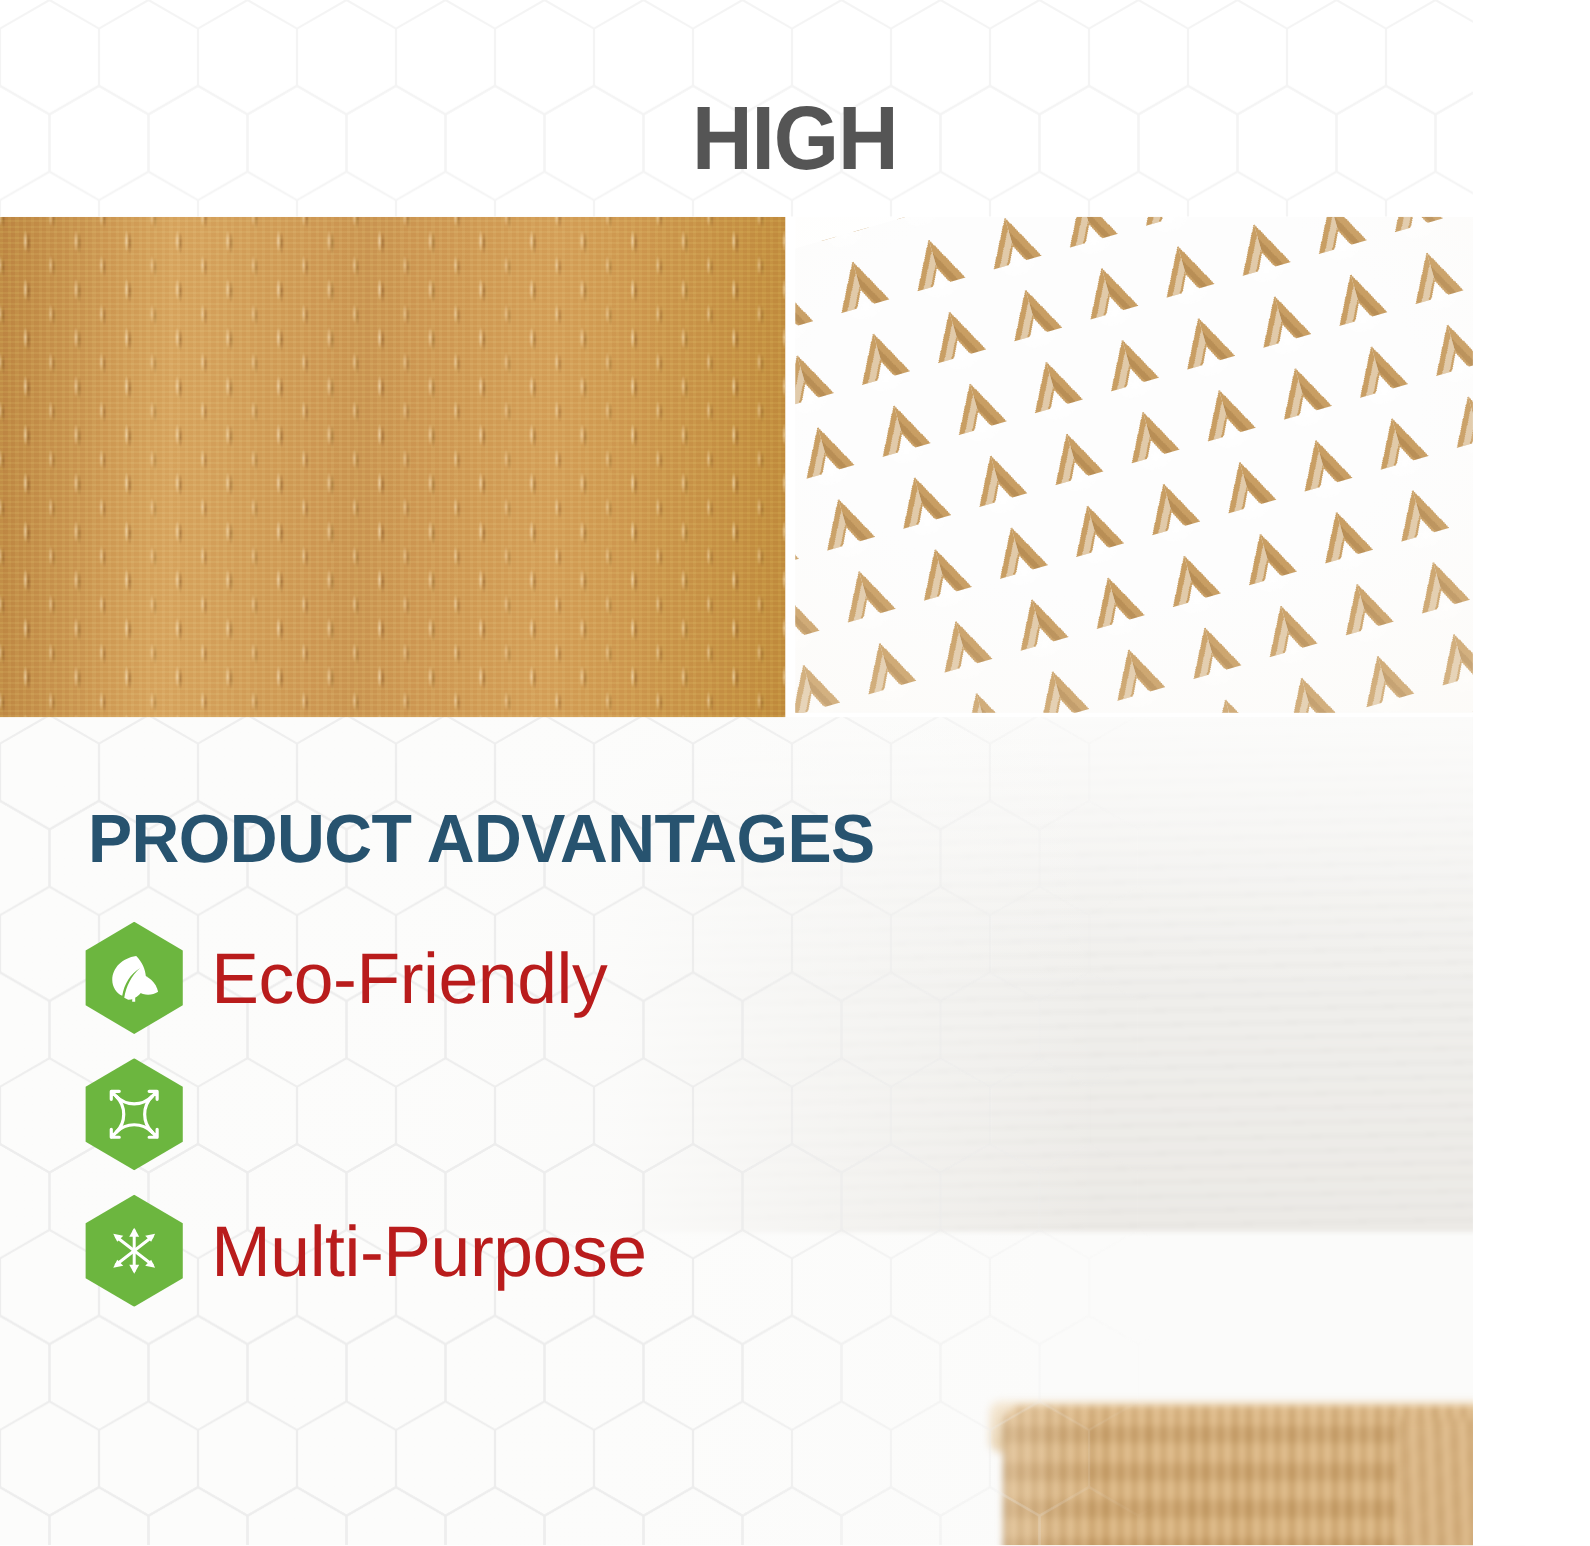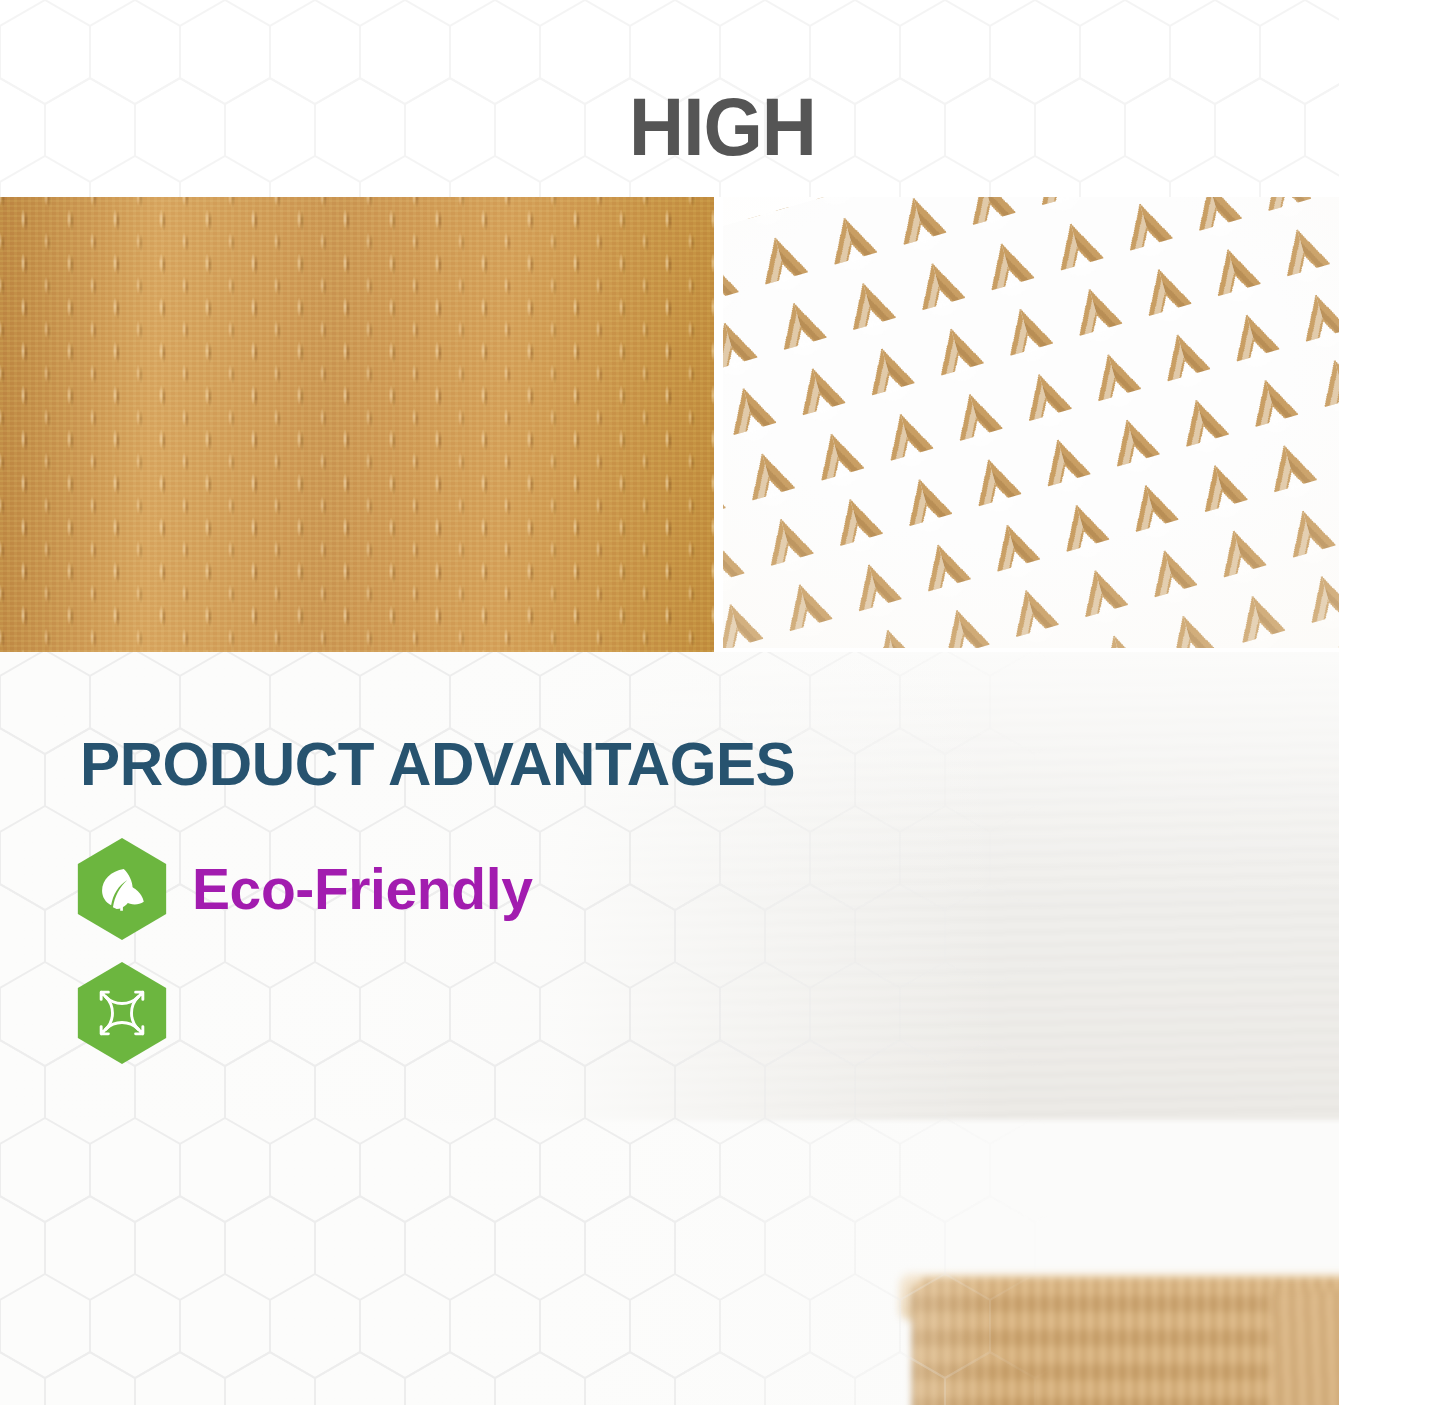--- a/index.html
+++ b/index.html
@@ -253,23 +253,23 @@
     clip-path: polygon(50% 1%, 96% 26%, 96% 74%, 50% 99%, 4% 74%, 4% 26%);
     border-radius: 16px;
   }
   .adv-icon svg {
     position: absolute;
     left: 50%; top: 50%;
     transform: translate(-50%, -50%);
     width: 58px; height: 58px;
   }
   .adv-label {
-    color: #a21caf;
-    font-size: 57px;
-    font-weight: 700;
+    color: #b91c1c;
+    font-size: 65px;
+    font-weight: 400;
     letter-spacing: -0.4px;
     white-space: nowrap;
     line-height: 1;
   }
 </style>
 </head>
 <body>
 
 <div id="page">
 
@@ -370,19 +370,36 @@
               <path d="M50 50 C40 40 24 40 14 50"></path>
               <path d="M14 50 C24 40 24 24 14 14"></path>
               <path d="M9 9 L19 19 M9 9 L9 17 M9 9 L17 9"></path>
               <path d="M55 9 L45 19 M55 9 L55 17 M55 9 L47 9"></path>
               <path d="M55 55 L45 45 M55 55 L55 47 M55 55 L47 55"></path>
               <path d="M9 55 L19 45 M9 55 L9 47 M9 55 L17 55"></path>
             </svg>
           </div>
         </div>
 
+        <div class="adv-row">
+          <div class="adv-icon">
+            <div class="hexshape"></div>
+            <svg viewBox="0 0 64 64" fill="none" stroke="#ffffff" stroke-width="3" stroke-linecap="round" stroke-linejoin="round" aria-hidden="true">
+              <path d="M32 12 L32 52"></path>
+              <path d="M32 9 L27 18 L37 18 Z" fill="#ffffff" stroke="none"></path>
+              <path d="M32 55 L27 46 L37 46 Z" fill="#ffffff" stroke="none"></path>
+              <path d="M14 18 C24 26 40 38 50 46"></path>
+              <path d="M11 15 L21 17 L15 23 Z" fill="#ffffff" stroke="none"></path>
+              <path d="M53 49 L43 47 L49 41 Z" fill="#ffffff" stroke="none"></path>
+              <path d="M50 18 C40 26 24 38 14 46"></path>
+              <path d="M53 15 L43 17 L49 23 Z" fill="#ffffff" stroke="none"></path>
+              <path d="M11 49 L21 47 L15 41 Z" fill="#ffffff" stroke="none"></path>
+            </svg>
+          </div>
+          <div class="adv-label">Multi-Purpose</div>
+        </div>
 
 
       </div>
     </div>
   </div>
 
 </div>
 
 </body></html>

